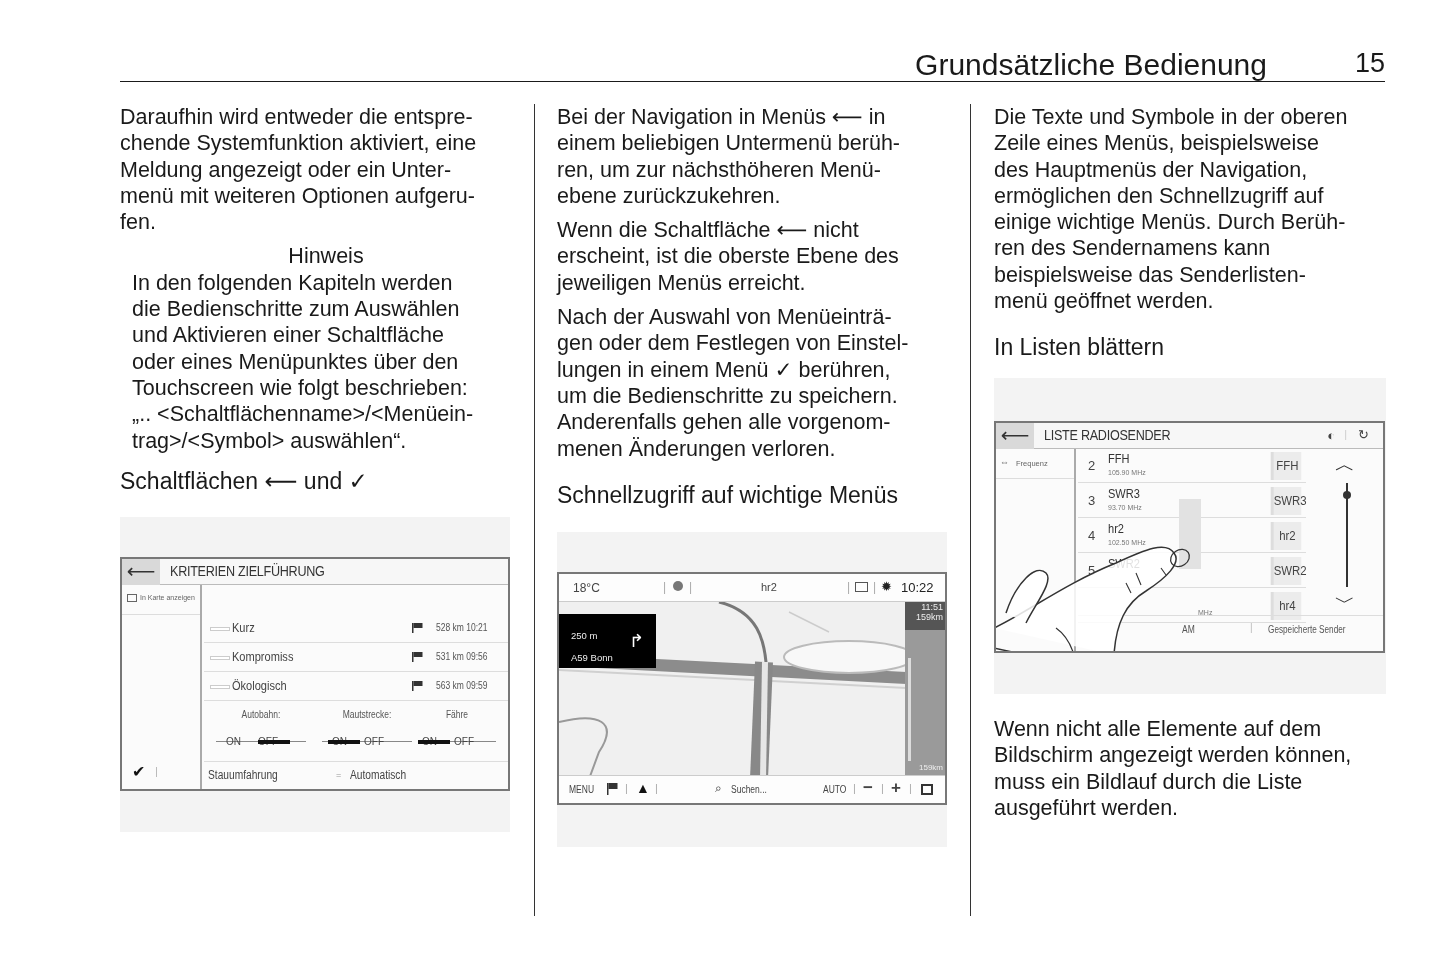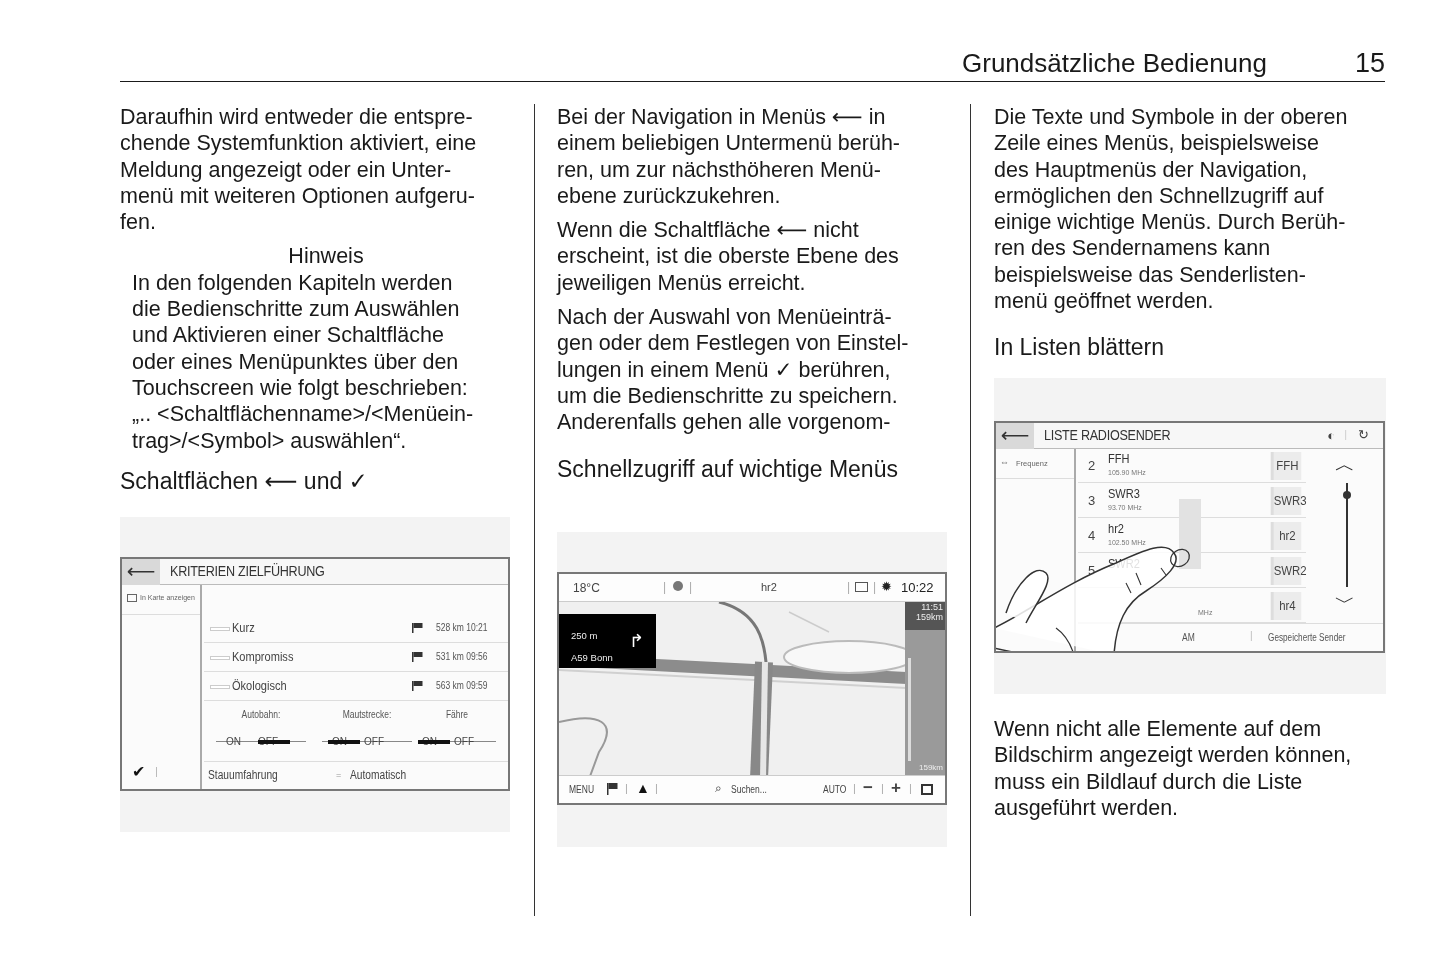--- a/index.html
+++ b/index.html
@@ -1,20 +1,20 @@
 <!DOCTYPE html>
 <html><head>
 <meta charset="utf-8">
 <style>
   * { box-sizing: border-box; margin: 0; padding: 0; }
   html, body { width: 1445px; height: 966px; background: #ffffff; overflow: hidden; }
   body { position: relative; font-family: "Liberation Sans", sans-serif; color: #1a1a1a; }
 
   .page-header { position: absolute; left: 120px; top: 46px; width: 1265px; height: 36px; border-bottom: 1.5px solid #1a1a1a; }
-  .page-header .title { position: absolute; right: 118px; top: 2px; font-size: 26px; }
+  .page-header .title { position: absolute; right: 118px; top: 2px; font-size: 30px; }
   .page-header .pnum { position: absolute; right: 0; top: 2px; font-size: 27px; }
 
   .col { position: absolute; top: 104px; font-size: 21.5px; line-height: 26.3px; }
   .col p { margin-bottom: 8px; }
   .col h3 { font-weight: normal; font-size: 23px; line-height: 26px; }
   .col1 { left: 120px; width: 400px; }
   .col2 { left: 557px; width: 400px; }
   .col3 { left: 994px; width: 400px; }
   .vrule { position: absolute; top: 104px; width: 1px; height: 812px; background: #333; }
 
@@ -57,21 +57,21 @@
   .progress-rail { position: absolute; right: 0; top: 28px; width: 40px; bottom: 0; background: #9a9a9a; }
 
   
   .s3 { left: 994px; top: 421px; width: 391px; height: 232px; }
   .s3 .row { position: absolute; left: 82px; width: 228px; height: 34px; border-bottom: 1px solid #ddd; }
   .s3 .row .n { position: absolute; left: 10px; top: 9px; font-size: 13px; color: #444; }
   .s3 .row .name { position: absolute; left: 30px; top: 2px; font-size: 13px; color: #333; transform: scaleX(0.85); transform-origin: left; }
   .s3 .row .freq { position: absolute; left: 30px; top: 20px; font-size: 7px; color: #777; }
   .s3 .row .preset { position: absolute; right: 4px; top: 3px; width: 32px; height: 28px; background: #ececec; border-left: 3px solid #ddd; font-size: 12px; text-align: center; line-height: 28px; color: #444; transform: scaleX(0.95); }
   .s3 .scroll { position: absolute; right: 0; top: 26px; width: 78px; bottom: 30px; }
-  .s3 .bottom { position: absolute; left: 82px; right: 0; bottom: 0; height: 28px; border-top: 1px solid #ddd; font-size: 10px; color: #555; }
+  .s3 .bottom { position: absolute; left: 82px; right: 0; bottom: 0; height: 36px; border-top: 1px solid #ddd; font-size: 10px; color: #555; }
 </style>
 </head>
 <body>
 
 <div class="page-header">
   <span class="title">Grundsätzliche Bedienung</span>
   <span class="pnum">15</span>
 </div>
 
 <div class="vrule" style="left:534px"></div>
@@ -109,20 +109,21 @@
     <span>Wenn die Schaltfläche ⟵ nicht</span><br>
     <span>erscheint, ist die oberste Ebene des</span><br>
     <span>jeweiligen Menüs erreicht.</span>
   </p>
   <p style="margin-bottom:20px">
     <span>Nach der Auswahl von Menüeinträ-</span><br>
     <span>gen oder dem Festlegen von Einstel-</span><br>
     <span>lungen in einem Menü ✓ berühren,</span><br>
     <span>um die Bedienschritte zu speichern.</span><br>
     <span>Anderenfalls gehen alle vorgenom-</span><br>
+    <span>menen Änderungen verloren.</span>
   </p>
   <h3>Schnellzugriff auf wichtige Menüs</h3>
 </div>
 
 <div class="col col3">
   <p style="margin-bottom:20px">
     <span>Die Texte und Symbole in der oberen</span><br>
     <span>Zeile eines Menüs, beispielsweise</span><br>
     <span>des Hauptmenüs der Navigation,</span><br>
     <span>ermöglichen den Schnellzugriff auf</span><br>

